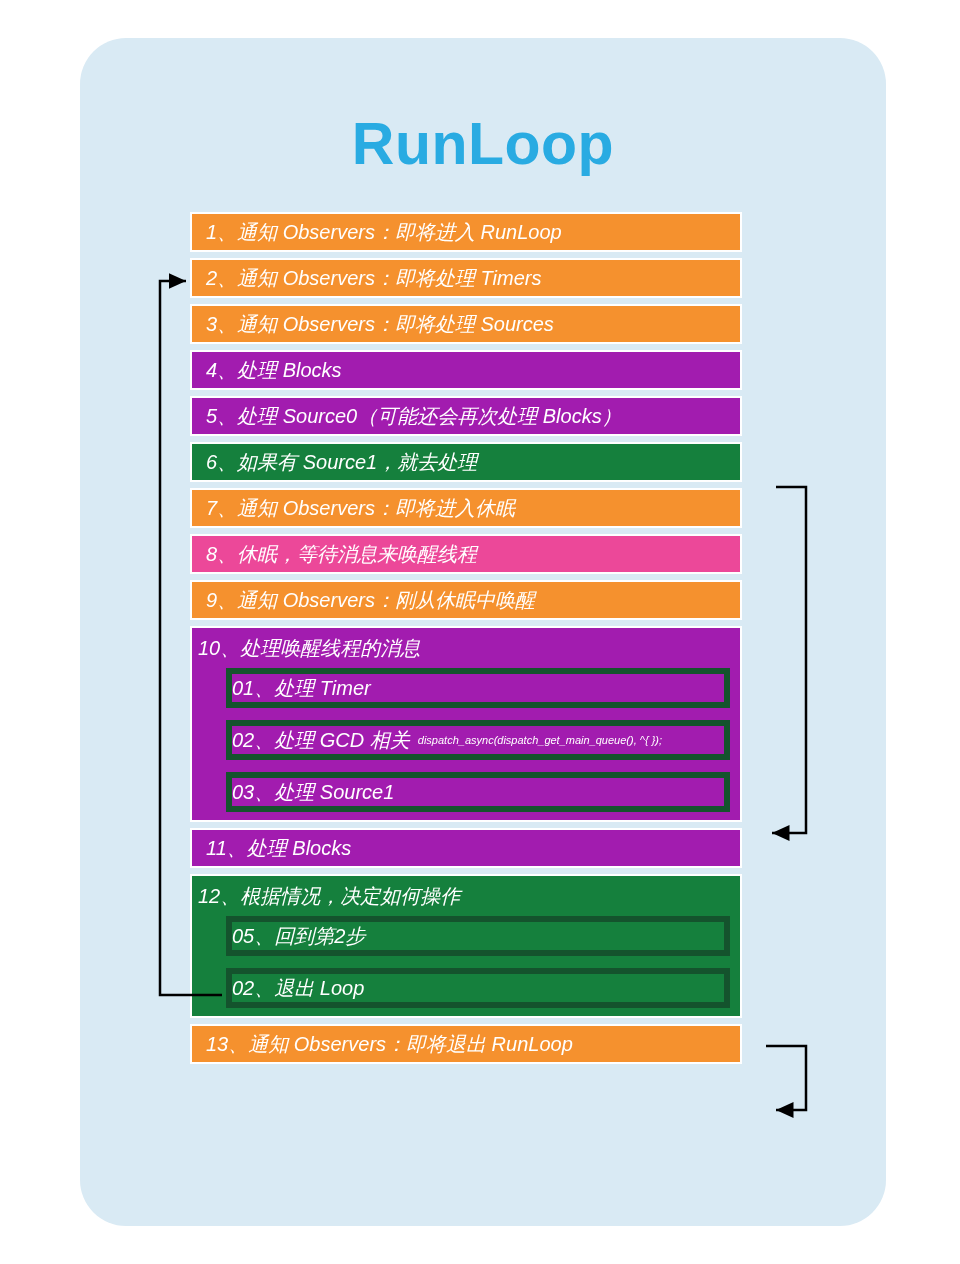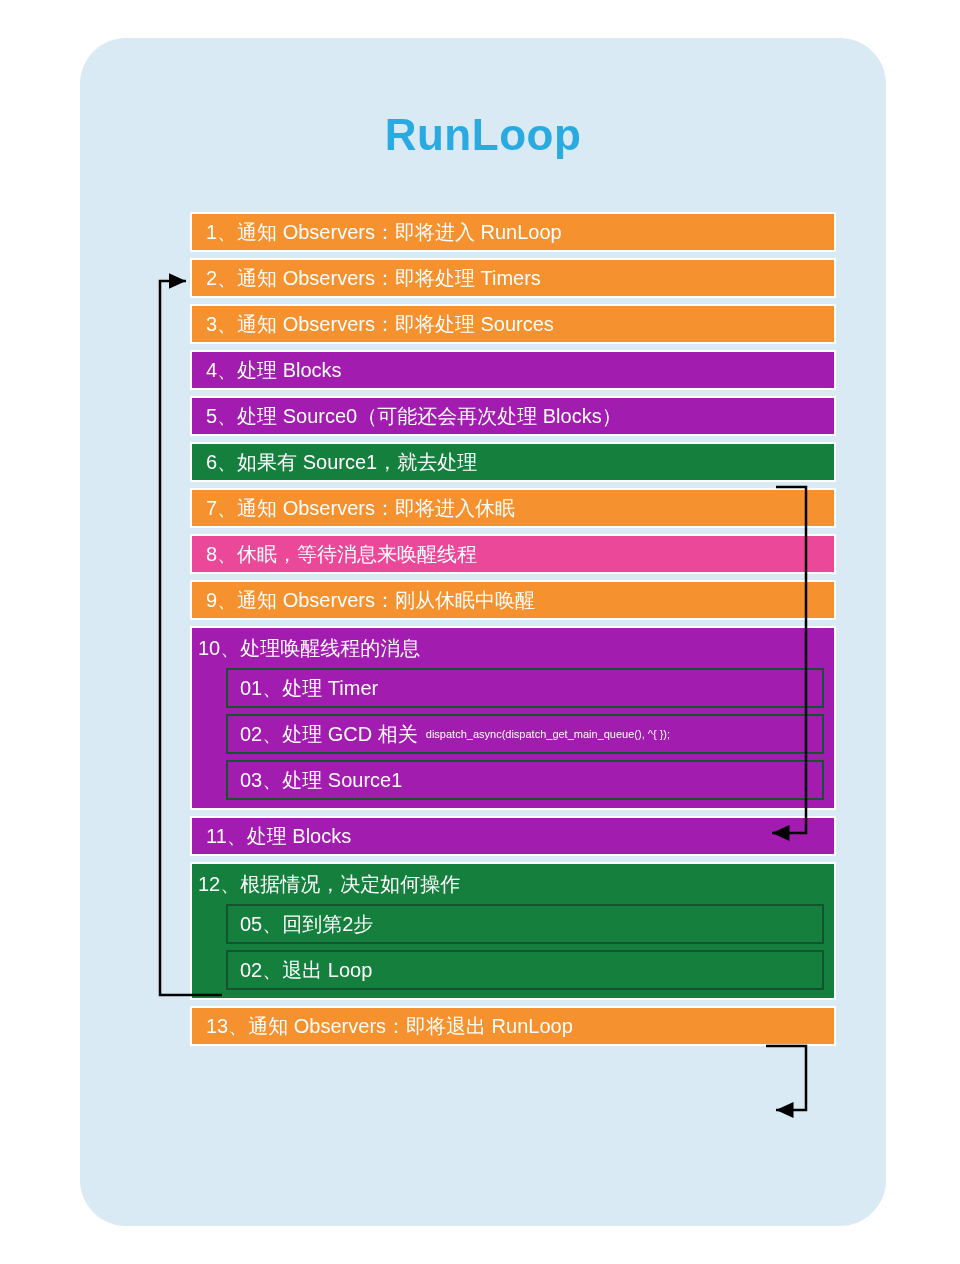--- a/index.html
+++ b/index.html
@@ -33,33 +33,34 @@
     border-radius: 46px;
     box-sizing: border-box;
   }
 
   .title {
     position: absolute;
     left: 0;
     top: 72px;
     width: 806px;
     text-align: center;
-    font-size: 44px;
+    font-size: 59px;
     font-weight: bold;
     color: #29abe2;
     letter-spacing: 0.5px;
     font-family: "Liberation Sans", sans-serif;
   }
 
   
   .steps {
     position: absolute;
     left: 110px;
     top: 174px;
-    width: 646px;
+    width: 552px;
+    font-style: italic;
   }
 
   .row {
     position: relative;
     box-sizing: border-box;
     height: 40px;
     margin-bottom: 6px;
     border: 2px solid #ffffff;
     display: flex;
     align-items: center;
@@ -91,25 +92,24 @@
     display: flex;
     align-items: center;
     padding-left: 6px;
     color: #ffffff;
     font-size: 20px;
     white-space: nowrap;
   }
   .group .sub {
     box-sizing: border-box;
     height: 40px;
-    margin: 0 10px 6px 34px;
-    border: 2px solid #14532d;
+    margin: 0 10px 12px 34px;
+    border: 6px solid #14532d;
     display: flex;
     align-items: center;
-    padding-left: 12px;
     color: #ffffff;
     font-size: 20px;
     white-space: nowrap;
   }
   .group .sub:last-child { margin-bottom: 0; }
 
   .sub .small-note {
     font-size: 11px;
     margin-left: 8px;
     color: #ffffff;

